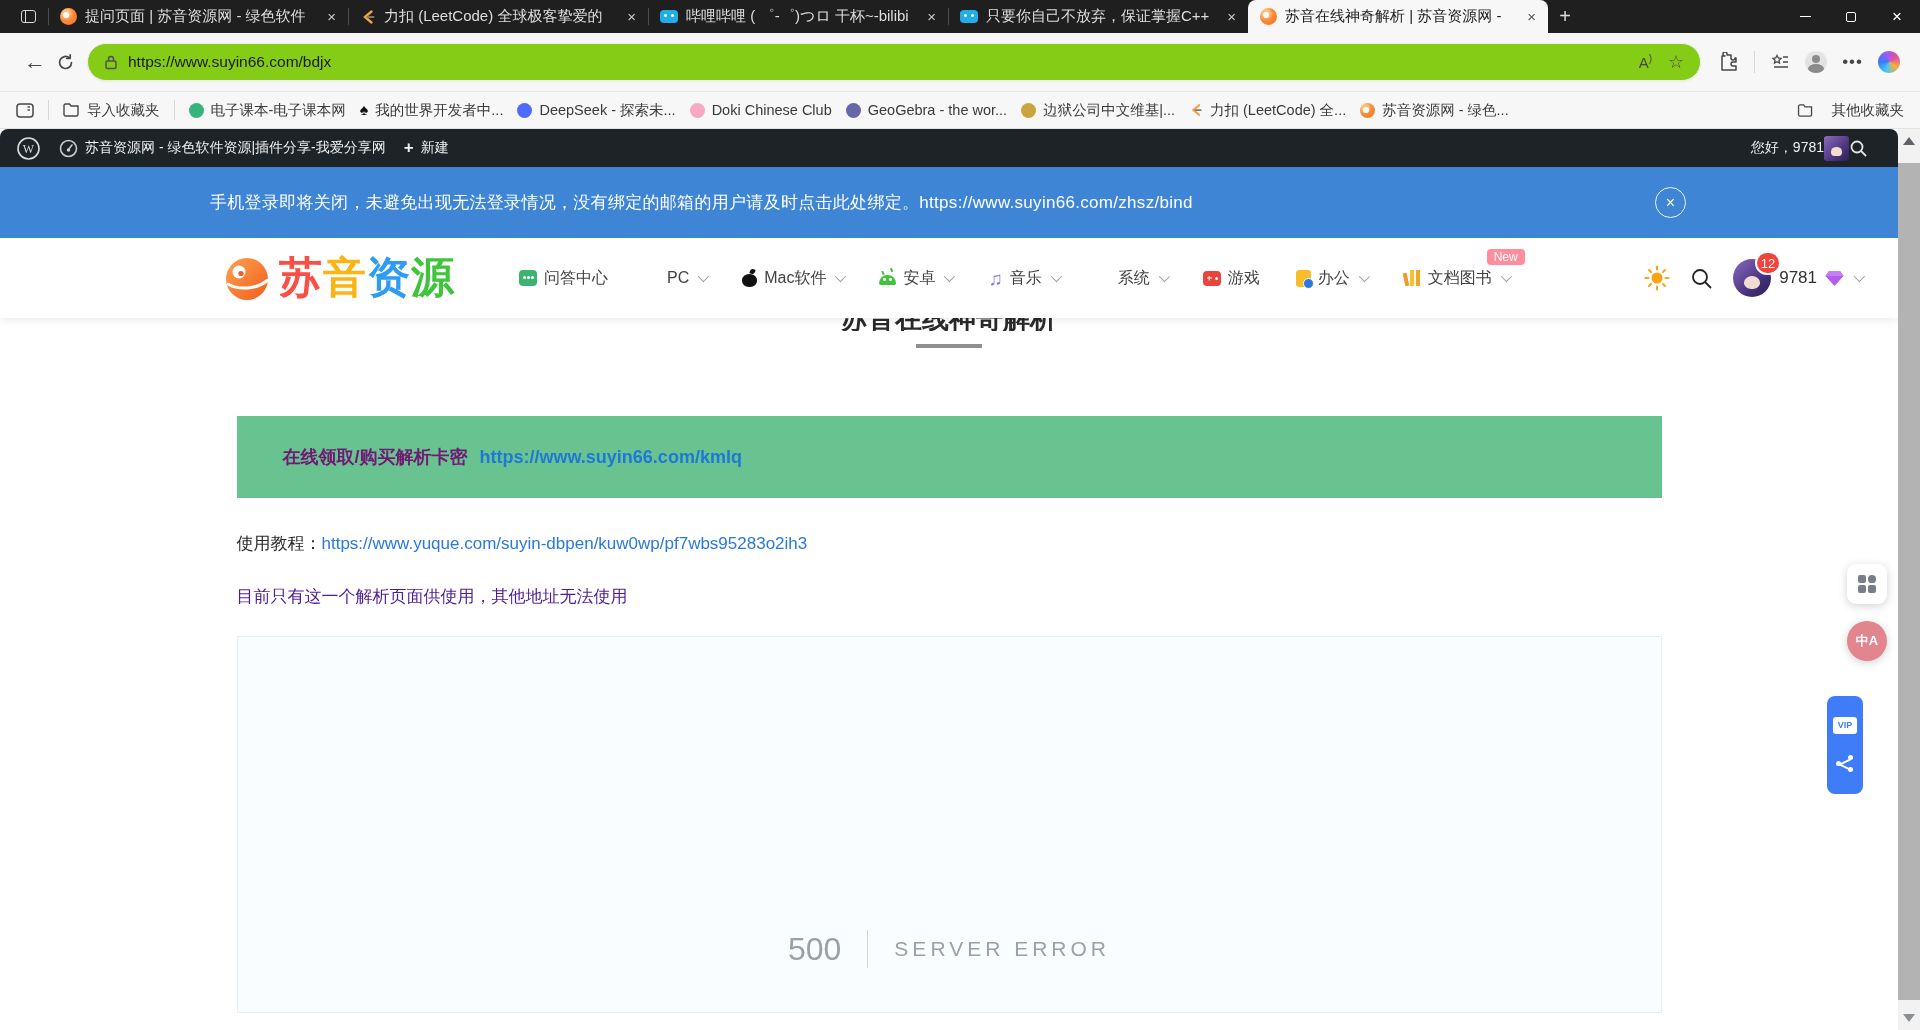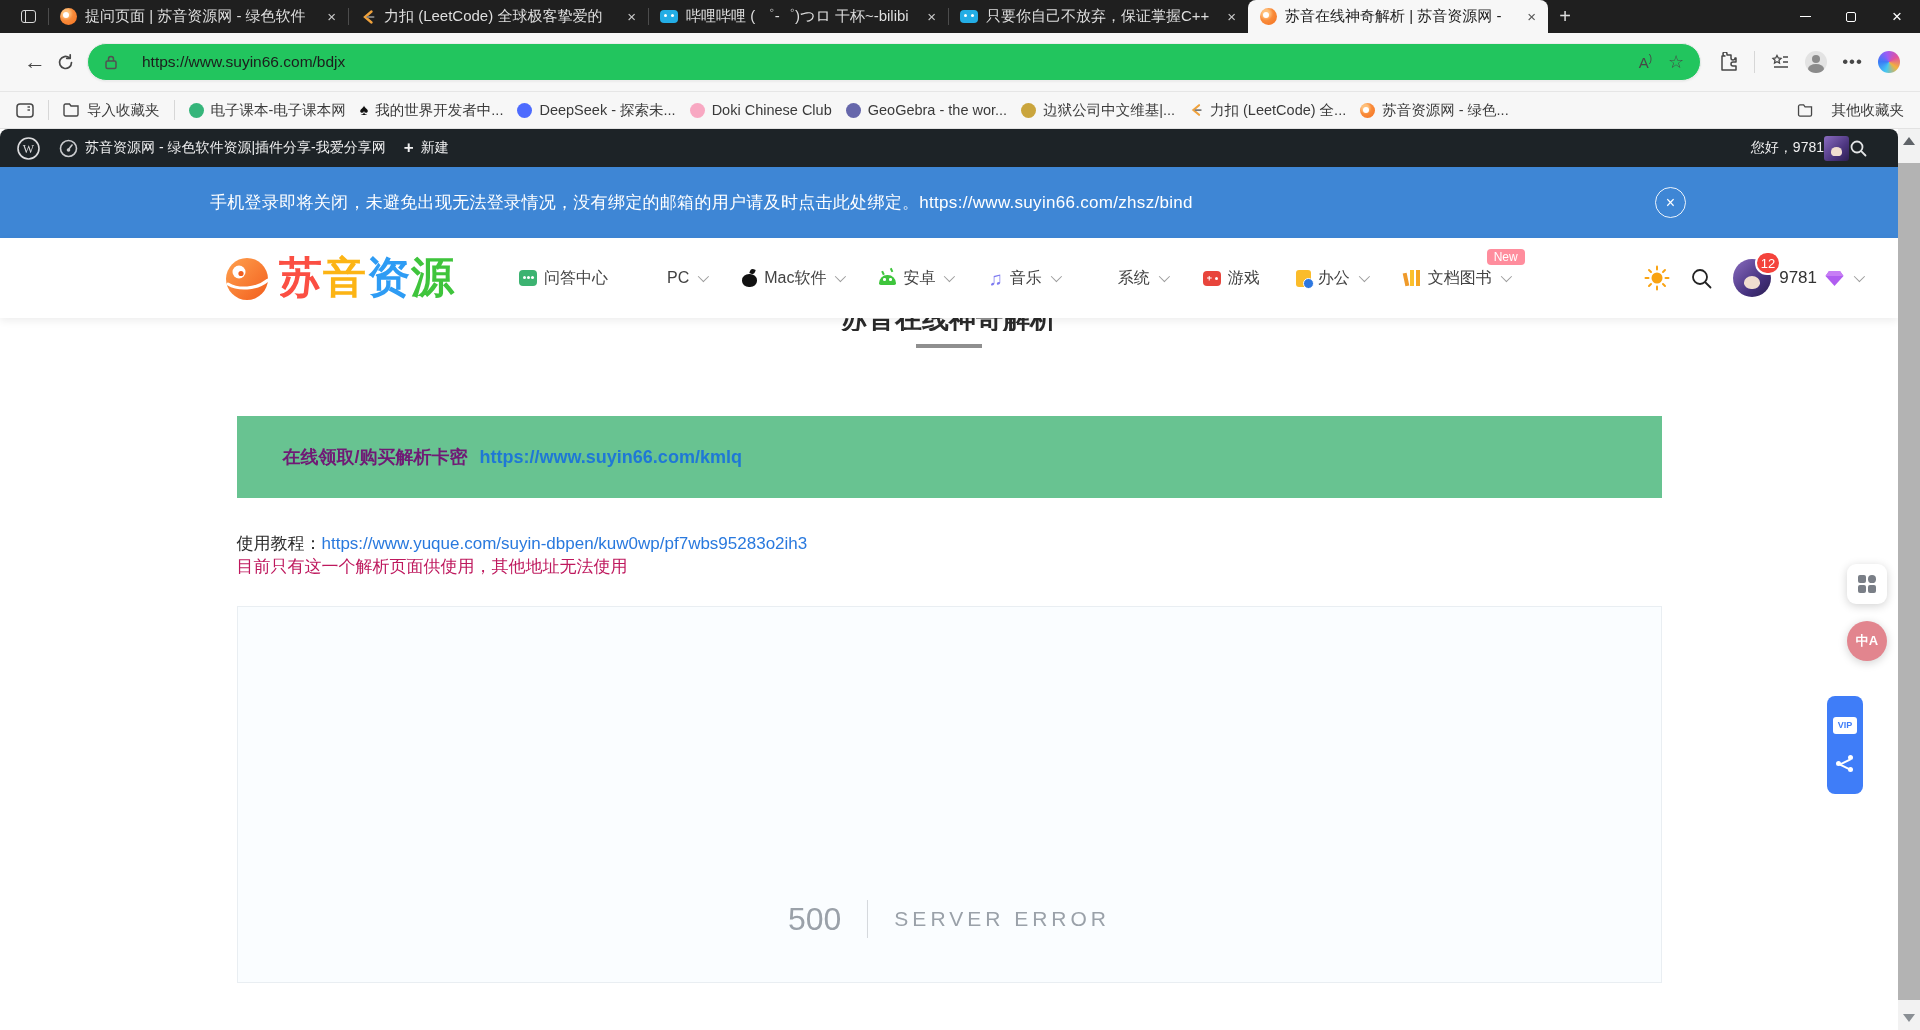--- a/index.html
+++ b/index.html
@@ -34,22 +34,22 @@
     border-radius:50%; background:#fff; }
   .fav-bili { width:18px; height:13px; border-radius:4px; background:#23ade5; position:relative; }
   .fav-bili::after { content:''; position:absolute; left:4px; top:4px; width:3px; height:3px;
     background:#fff; border-radius:50%; box-shadow:7px 0 0 #fff; }
 
   
   .toolbar { height:59px; background:#f7f7f7; display:flex; align-items:center;
     padding:0 14px; border-bottom:1px solid #e6e6e6; }
   .tb-icon { display:flex; align-items:center; justify-content:center; color:#474747; }
   .back-arrow { font-size:22px; padding:0 10px; }
-  .urlpill { flex:1; height:38px; margin:0 12px; background:#22c55e; border:1px solid #ededed;
-    border-radius:19px; display:flex; align-items:center; padding:0 16px; gap:24px;
+  .urlpill { flex:1; height:38px; margin:0 12px; background:#84cc16; border:1px solid #ededed;
+    border-radius:19px; display:flex; align-items:center; padding:0 16px; gap:10px;
     box-shadow:0 1px 2px rgba(0,0,0,.05); }
   .url-text { font-size:15.5px; color:#1c1c1c; flex:1; }
   .pill-right { display:flex; align-items:center; gap:16px; color:#474747; }
   .readaloud { font-size:15px; font-weight:500; }
   .readaloud sup { font-size:10px; }
   .star-glyph { font-size:18px; color:#474747; }
   .toolbar-right { display:flex; align-items:center; gap:15px; padding:0 6px; }
   .tb-divider { width:1px; height:22px; background:#d7d7d7; }
   .dots { font-size:17px; color:#474747; letter-spacing:1px; }
   .copilot { width:22px; height:22px; border-radius:50%;
@@ -149,21 +149,21 @@
   .clipped-title { height:13px; overflow:hidden; text-align:center; }
   .clipped-title span { display:inline-block; font-size:27px; font-weight:700; color:#2a2a2a;
     transform:translateY(-17px); }
   .title-divider { width:66px; height:4px; background:#8f8f8f; margin:13px auto 0; }
   .promo { margin-top:68px; height:82px; background:#68c391; display:flex; align-items:center;
     padding-left:46px; gap:12px; }
   .promo-label { font-size:18px; font-weight:700; color:#701a75; }
   .promo-link { font-size:18px; font-weight:700; color:#1f78d6; }
   .tutorial { margin-top:34px; font-size:17px; color:#2a2a2a; }
   .tutorial a, .blue-link { color:#2979de; text-decoration:none; }
-  .note { font-size:17px; color:#be185d; }
+  .note { margin-top:30px; font-size:17px; color:#4c1d95; }
   .frame { margin-top:28px; height:377px; background:#fafdff; border:1px solid #e9eef2; position:relative; }
   .error-row { position:absolute; left:50%; transform:translateX(-50%); top:293px;
     display:flex; align-items:center; gap:26px; color:#9aa1a9; }
   .error-code { font-size:32px; font-weight:300; }
   .error-divider { width:1px; height:38px; background:#d5d9dd; }
   .error-msg { font-size:21px; letter-spacing:4px; font-weight:300; }
 
   
   .float-widget { position:absolute; right:11px; top:435px; width:40px; height:40px; background:#fff;
     border-radius:9px; box-shadow:0 2px 10px rgba(0,0,0,.18); display:flex; align-items:center; justify-content:center; }

